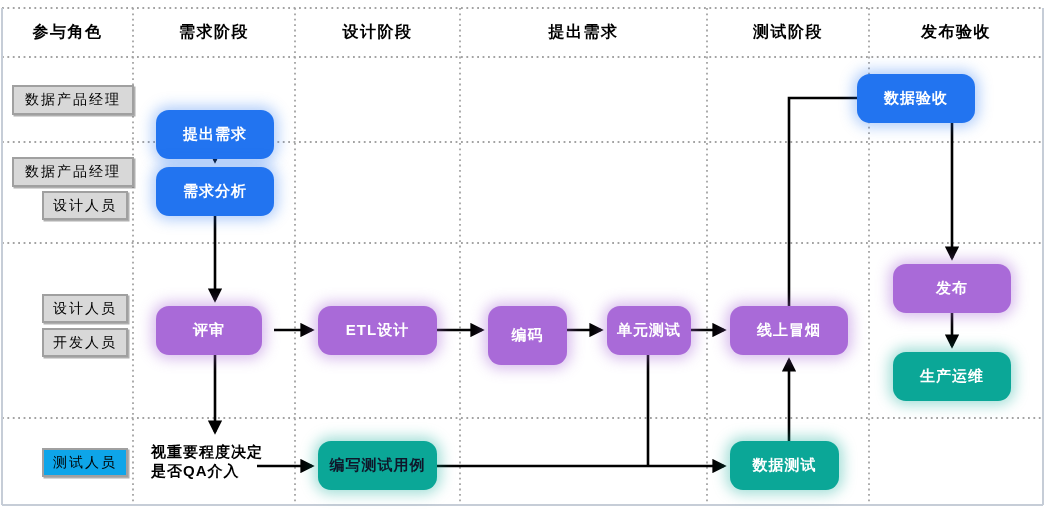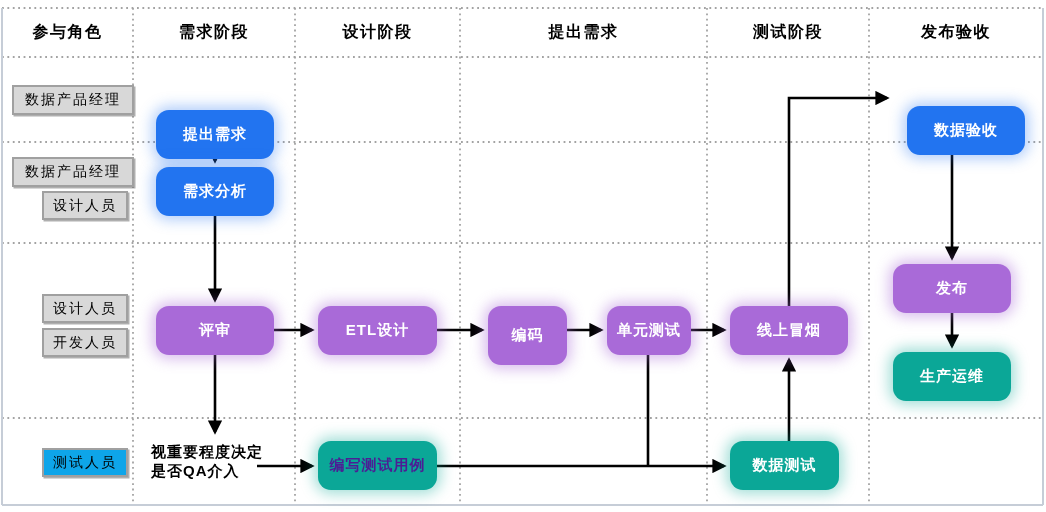--- a/index.html
+++ b/index.html
@@ -96,45 +96,45 @@
       <div class="role" style="left: 42px; top: 328px; width: 86px; height: 29px; background: rgb(216, 216, 216); border-color: rgb(160, 160, 160);">开发人员</div>
       <div class="role" style="left: 42px; top: 448px; width: 86px; height: 29px; background: #0ea5e9; border-color: rgb(160, 160, 160);">测试人员</div>
     </div>
   <div id="nodes">
       <div class="node c-blue" style="left: 156px; top: 74px; width: 118px; height: 49px; background: rgb(34, 116, 240); color: rgb(255, 255, 255); margin-top: 36px;">
         <span>提出需求</span>
       </div>
       <div class="node c-blue" style="left: 156px; top: 167px; width: 118px; height: 49px; background: rgb(34, 116, 240); color: rgb(255, 255, 255);">
         <span>需求分析</span>
       </div>
-      <div class="node c-purple" style="left: 156px; top: 306px; width: 118px; height: 49px; background: rgb(169, 106, 216); color: rgb(255, 255, 255);">
+      <div class="node c-purple" style="left: 156px; top: 306px; width: 106px; height: 49px; background: rgb(169, 106, 216); color: rgb(255, 255, 255);">
         <span>评审</span>
       </div>
       <div class="node c-purple" style="left: 318px; top: 306px; width: 119px; height: 49px; background: rgb(169, 106, 216); color: rgb(255, 255, 255);">
         <span>ETL设计</span>
       </div>
       <div class="node c-purple" style="left: 488px; top: 306px; width: 79px; height: 59px; background: rgb(169, 106, 216); color: rgb(255, 255, 255);">
         <span>编码</span>
       </div>
       <div class="node c-purple" style="left: 607px; top: 306px; width: 84px; height: 49px; background: rgb(169, 106, 216); color: rgb(255, 255, 255); text-align: center;">
         <span>单元测试</span>
       </div>
       <div class="node c-purple" style="left: 730px; top: 306px; width: 118px; height: 49px; background: rgb(169, 106, 216); color: rgb(255, 255, 255);">
         <span>线上冒烟</span>
       </div>
-      <div class="node c-blue" style="left: 907px; top: 74px; width: 118px; height: 49px; background: rgb(34, 116, 240); color: rgb(255, 255, 255); margin-top: 32px;">
+      <div class="node c-blue" style="left: 857px; top: 74px; width: 118px; height: 49px; background: rgb(34, 116, 240); color: rgb(255, 255, 255);">
         <span>数据验收</span>
       </div>
       <div class="node c-purple" style="left: 893px; top: 264px; width: 118px; height: 49px; background: rgb(169, 106, 216); color: rgb(255, 255, 255);">
         <span>发布</span>
       </div>
       <div class="node c-teal" style="left: 893px; top: 352px; width: 118px; height: 49px; background: rgb(11, 167, 151); color: rgb(255, 255, 255);">
         <span>生产运维</span>
       </div>
-      <div class="node c-teal" style="left: 318px; top: 441px; width: 119px; height: 49px; background: rgb(11, 167, 151); color: #4c1d95;">
+      <div class="node c-teal" style="left: 318px; top: 441px; width: 119px; height: 49px; background: rgb(11, 167, 151); color: #0f172a;">
         <span>编写测试用例</span>
       </div>
       <div class="node c-teal" style="left: 730px; top: 441px; width: 109px; height: 49px; background: rgb(11, 167, 151); color: rgb(255, 255, 255); font-family: Liberation Mono, monospace;">
         <span>数据测试</span>
       </div>
     </div>
 
   <div id="anno" style="left: 151px; top: 442px;">
     <div>视重要程度决定</div>
     <div>是否QA介入</div>

